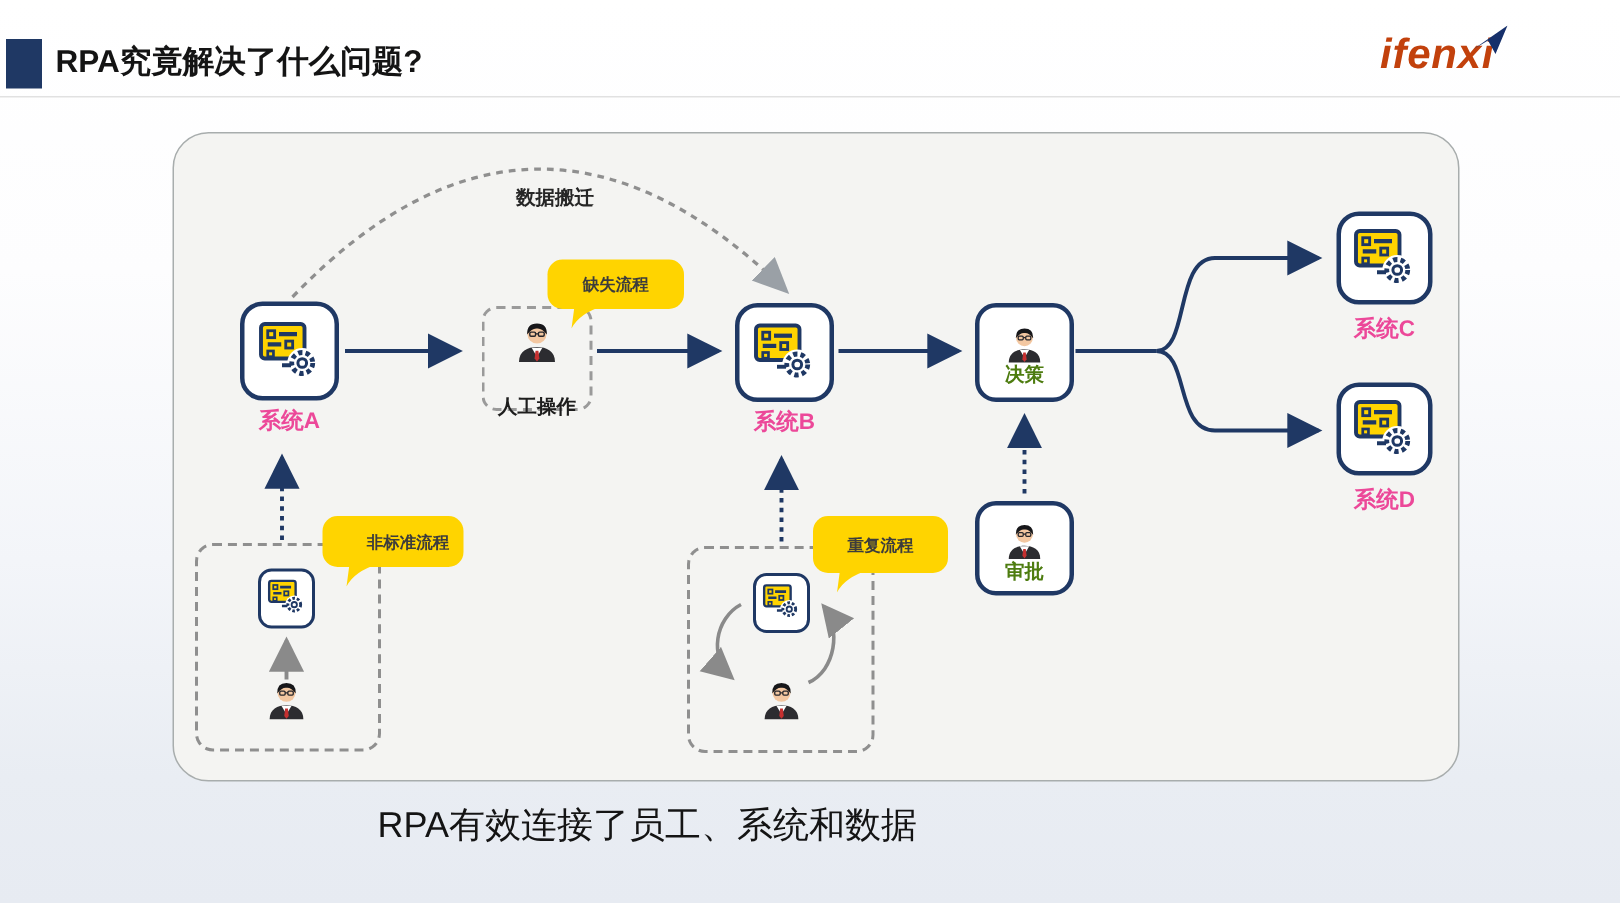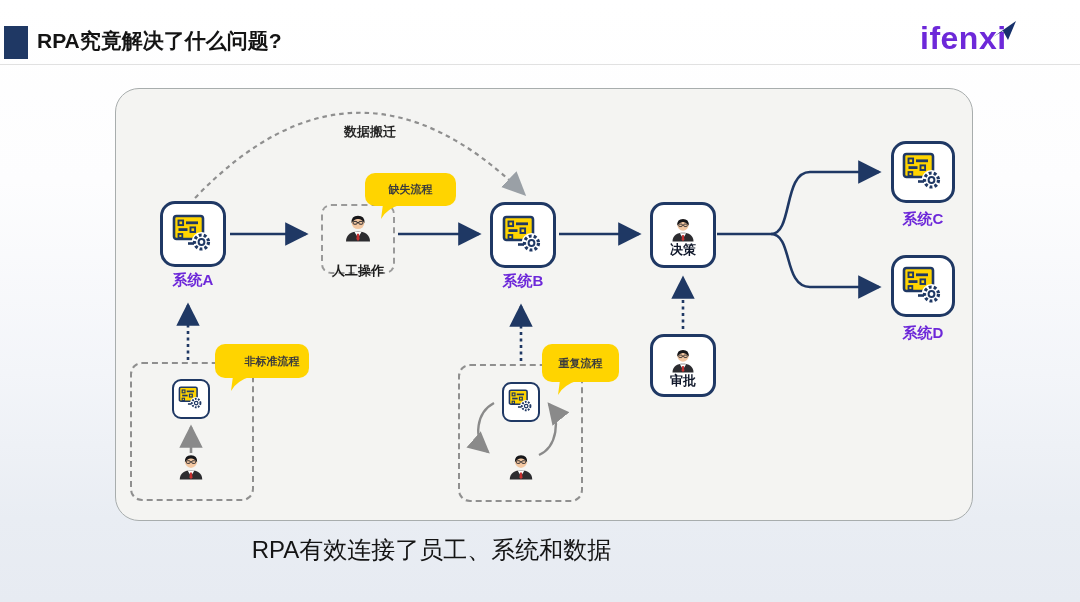--- a/index.html
+++ b/index.html
@@ -8,21 +8,21 @@
     position:relative; overflow:hidden;
     font-family:"Liberation Sans", sans-serif;
     background:linear-gradient(180deg,#ffffff 0%,#fdfdfe 30%,#f3f5f9 62%,#e9edf3 86%,#e7ebf2 100%);
   }
   .abs { position:absolute; }
 
   
   .title-square { left:4px; top:26px; width:24px; height:33px; background:#1f3864; }
   .page-title { left:37px; top:27px; font-size:21px; font-weight:bold; color:#141414; }
   .header-divider { left:0; top:64px; width:1080px; height:1px; background:#e1e1e1; }
-  .logo { left:920px; top:20px; font-size:32px; font-weight:bold; color:#6d28d9; letter-spacing:0.5px; }
+  .logo { left:920px; top:20px; font-size:28px; font-weight:bold; color:#c2410c; letter-spacing:0.5px;font-style:italic; }
   .logo-arrow { position:absolute; right:-10px; top:-9px; width:24px; height:19px; }
 
   
   .canvas {
     left:115px; top:88px; width:858px; height:433px;
     background:#f4f4f2; border:1.5px solid #a8adad; border-radius:24px;
   }
 
   svg.overlay { left:0; top:0; width:1080px; height:602px; pointer-events:none; }
 
@@ -31,28 +31,28 @@
     background:#fff; border:3px solid #1f3864; border-radius:15px;
     display:flex; align-items:center; justify-content:center;
   }
   .sys-node svg { width:46px; height:46px; }
   .sys-small {
     background:#fff; border:2px solid #1f3864; border-radius:9px;
     display:flex; align-items:center; justify-content:center;
   }
   .sys-small svg { width:28px; height:28px; }
 
-  .node-label { width:80px; text-align:center; font-size:15px; font-weight:bold; color:#6d28d9; }
+  .node-label { width:80px; text-align:center; font-size:15px; font-weight:bold; color:#ec4899; }
 
   .person-node {
     background:#fff; border:3px solid #1f3864; border-radius:14px;
     display:flex; flex-direction:column; align-items:center; justify-content:center; padding-top:2px;
   }
   .person-node .p-ico svg { width:28px; height:28px; display:block; }
-  .person-node .p-label { font-size:13px; font-weight:bold; color:#0f172a; line-height:14px;text-align:right; }
+  .person-node .p-label { font-size:13px; font-weight:bold; color:#4d7c0f; line-height:14px;text-align:right; }
 
   .dashed-node {
     border:2px dashed #9a9a9a; border-radius:10px;
     display:flex; flex-direction:column; align-items:center; justify-content:flex-start; padding-top:5px;
   }
   .dashed-node .p-ico svg { width:32px; height:32px; display:block; }
   .dashed-node .p-label { font-size:13px; font-weight:bold; color:#1d1d1d; margin-top:19px; }
 
   .dashed-zone { border:2px dashed #8f8f8f; border-radius:12px; }
   .zone-person svg { width:30px; height:30px; display:block; }
@@ -290,21 +290,21 @@
         <path d="M5,38 C5,29 12,25.5 20,25.5 C28,25.5 35,29 35,38 Z" fill="#2c2c30"></path>
         <path d="M15.5,26 L20,33.5 L24.5,26 Z" fill="#ffffff"></path>
         <path d="M18.8,28.5 L21.2,28.5 L22,35 L20,37.5 L18,35 Z" fill="#c53030"></path>
         <circle cx="20" cy="14.5" r="8" fill="#f3c7a1"></circle>
         <path d="M11.8,15 Q11.4,5.8 20,5.8 Q28.6,5.8 28.2,15 Q24,9.5 20,10 Q16,9.5 11.8,15 Z" fill="#17171a"></path>
         <rect x="14" y="13" width="4.8" height="3.5" rx="1" fill="none" stroke="#26262b" stroke-width="1.2"></rect>
         <rect x="21.2" y="13" width="4.8" height="3.5" rx="1" fill="none" stroke="#26262b" stroke-width="1.2"></rect>
         <line x1="18.8" y1="14.5" x2="21.2" y2="14.5" stroke="#26262b" stroke-width="1.2"></line>
       </svg></span></div>
 
-<div class="abs callout" style="left:542px; top:344px; width:77px; height:38px;font-family:Liberation Serif, serif;">
+<div class="abs callout" style="left:542px; top:344px; width:90px; height:38px;font-family:Liberation Serif, serif;">
   <span>重复流程</span>
   <span class="tail">
     <svg viewBox="0 0 22 15">
         <path d="M1,15 Q6,5 22,0 L3,0 Z" fill="#ffd400"></path>
       </svg>
   </span>
 </div>
 
 <div class="abs caption">RPA有效连接了员工、系统和数据</div>
 

